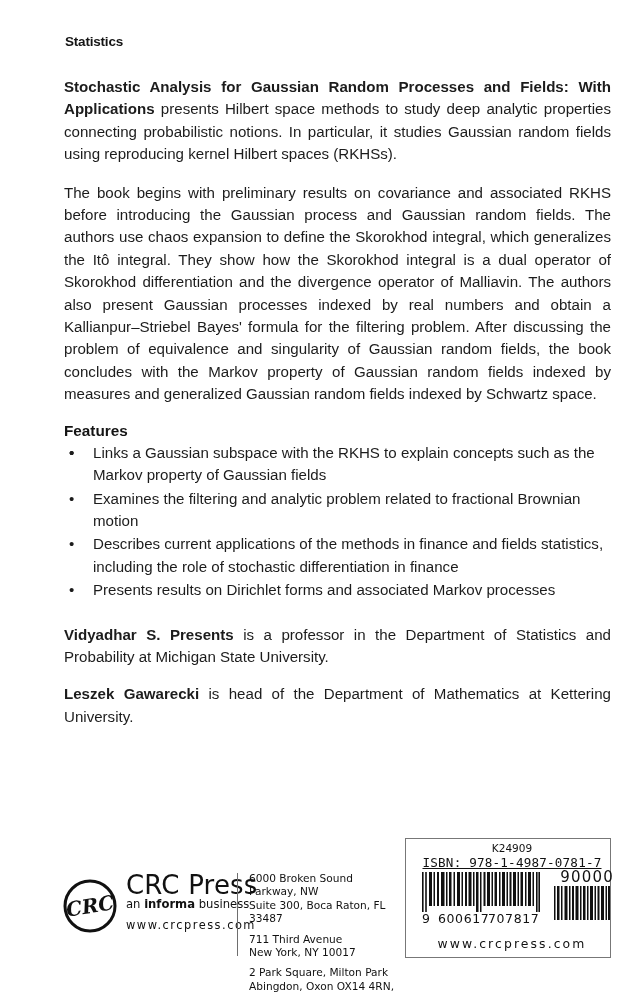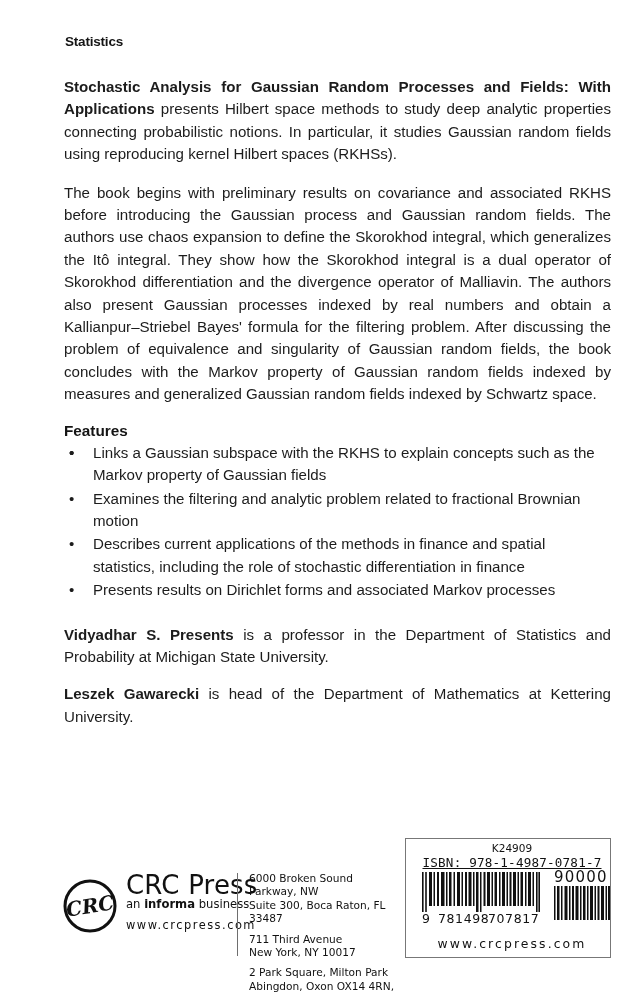--- a/index.html
+++ b/index.html
@@ -238,21 +238,21 @@
     white-space: nowrap;
   }
   .bc-digits .lead { position: absolute; left: 0px; bottom: 0; }
   .bc-digits .grp1 { position: absolute; left: 16px; bottom: 0; }
   .bc-digits .grp2 { position: absolute; left: 66px; bottom: 0; }
   .bc-addon-digits {
     position: absolute;
     left: 140px;
     top: -4px;
     width: 60px;
-    text-align: left;
+    text-align: right;
     font-family: "DejaVu Sans", sans-serif;
     font-size: 15px;
     letter-spacing: 1.2px;
     color: #111;
   }
 
   .isbn-url {
     text-align: center;
     font-family: "DejaVu Sans", sans-serif;
     font-size: 12.4px;
@@ -273,21 +273,21 @@
     <p class="para"><b>Stochastic Analysis for Gaussian Random Processes and Fields: With Applications</b><span> presents Hilbert space methods to study deep analytic properties connecting probabilistic notions. In particular, it studies Gaussian random fields using reproducing kernel Hilbert spaces (RKHSs).</span></p>
 
     <p class="para">The book begins with preliminary results on covariance and associated RKHS before introducing the Gaussian process and Gaussian random fields. The authors use chaos expansion to define the Skorokhod integral, which generalizes the Itô integral. They show how the Skorokhod integral is a dual operator of Skorokhod differentiation and the divergence operator of Malliavin. The authors also present Gaussian processes indexed by real numbers and obtain a Kallianpur–Striebel Bayes' formula for the filtering problem. After discussing the problem of equivalence and singularity of Gaussian random fields, the book concludes with the Markov property of Gaussian random fields indexed by measures and generalized Gaussian random fields indexed by Schwartz space.</p>
 
     <div class="features-title">Features</div>
 
     <ul class="features">
       <li><span class="bullet">•</span></li>
       <li><span class="bullet">•</span><span>Links a Gaussian subspace with the RKHS to explain concepts such as the Markov property of Gaussian fields</span></li>
       <li><span class="bullet">•</span><span>Examines the filtering and analytic problem related to fractional Brownian motion</span></li>
-      <li><span class="bullet">•</span><span>Describes current applications of the methods in finance and spatial statistics, including the role of stochastic differentiation in finance</span></li>
+      <li><span class="bullet">•</span><span>Describes current applications of the methods in finance and fields statistics, including the role of stochastic differentiation in finance</span></li>
       <li><span class="bullet">•</span><span>Presents results on Dirichlet forms and associated Markov processes</span></li>
     </ul>
 
     <div class="bio-block">
       <p class="bio"><b>Vidyadhar S. Presents</b><span> is a professor in the Department of Statistics and Probability at Michigan State University.</span></p>
       <p class="bio"><b>Leszek Gawarecki</b><span> is head of the Department of Mathematics at Kettering University.</span></p>
     </div>
 
   </div>
 
@@ -367,21 +367,21 @@
             <rect x="98.5" y="0" width="2.5" height="34"></rect>
               <rect x="103" y="0" width="1.5" height="34"></rect>
             <rect x="106" y="0" width="3" height="34"></rect>
               <rect x="110.5" y="0" width="1.5" height="34"></rect>
             <rect x="114" y="0" width="1.6" height="40"></rect>
               <rect x="116.4" y="0" width="1.6" height="40"></rect>
           </g>
         </svg>
         <div class="bc-digits">
           <span class="lead">9</span>
-          <span class="grp1">781498</span>
+          <span class="grp1">600617</span>
           <span class="grp2">707817</span>
         </div>
       </div>
 
       <div class="bc-addon-digits">90000</div>
 
       <div class="bc-addon">
         <svg class="bc-bars" width="56" height="34" viewBox="0 0 56 34" aria-hidden="true">
           <g fill="#111">
             <rect x="0" y="0" width="1.5" height="34"></rect>

